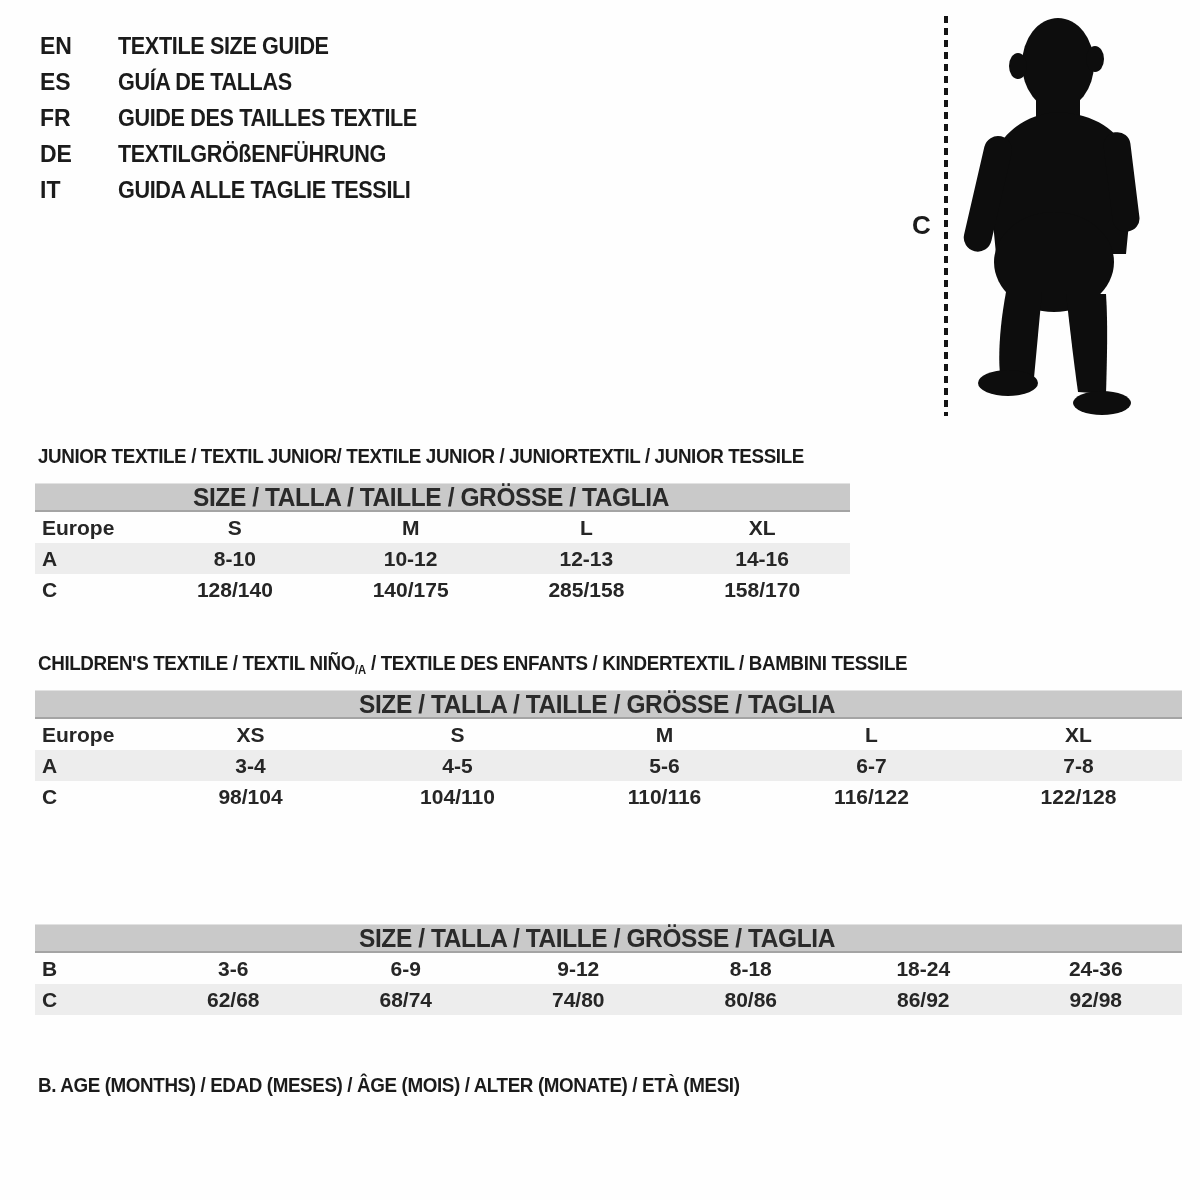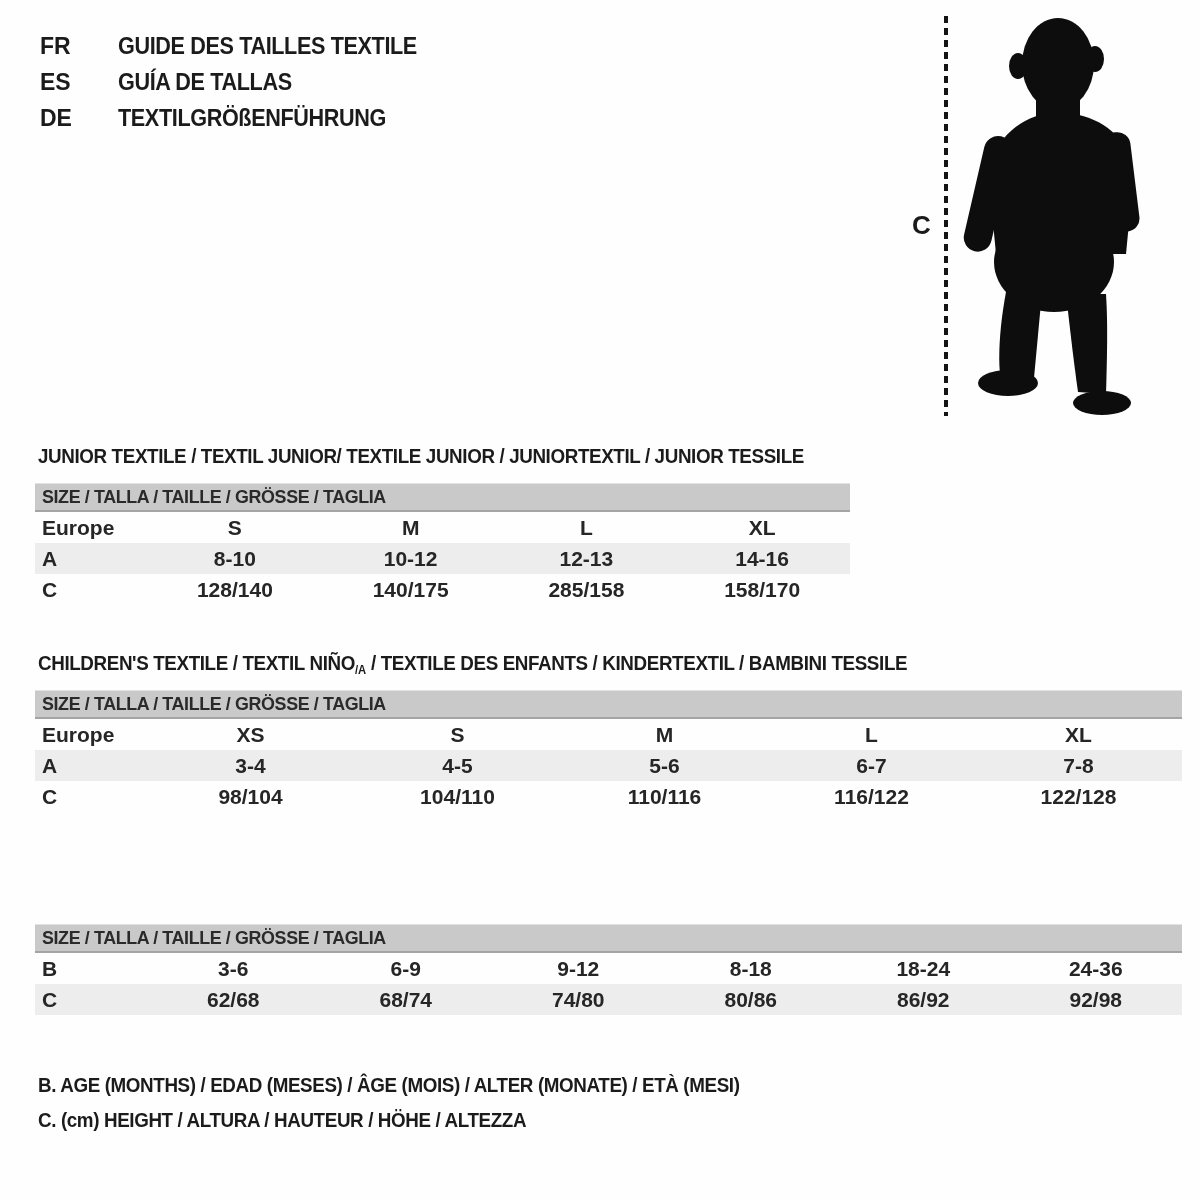--- a/index.html
+++ b/index.html
@@ -26,21 +26,21 @@
   
   .sec-title { position:absolute; left:38px; font-size:20px; white-space:nowrap;margin-top:8px; }
   .two-line { line-height:35px; }
   .sub { font-size:12px; vertical-align:-4px; letter-spacing:0; }
 
   
   .tbl { position:absolute; left:35px; }
   .tbl-bar {
     height:29px; box-sizing:border-box; background:#c9c9c9;
     border-top:1px solid #e2e2e2; border-bottom:2px solid #a4a4a4;
-    line-height:26px; font-size:19px; padding-left:7px; color:#2a2a2a;
+    line-height:26px; font-size:26px; padding-left:7px; color:#2a2a2a;text-align:center;
   }
   .row { display:grid; height:31px; align-items:center; font-size:21px; color:#262626; }
   .cols4 { grid-template-columns:112px repeat(4,1fr); }
   .cols5 { grid-template-columns:112px repeat(5,1fr); }
   .cols6 { grid-template-columns:112px repeat(6,1fr); }
   .row.alt { background:#ededed; }
   .cell { text-align:center; }
   .label-cell { text-align:left; padding-left:7px; }
 
   .t1 { top:483px; width:815px; }
@@ -50,30 +50,38 @@
   
   .legend { position:absolute; left:38px; top:1068px; font-size:20px; line-height:35px; }
 </style>
 </head>
 <body>
 
 <div class="page">
 
   <div class="langs">
     <div class="lang-row">
-      <span class="lang-code">FR</span>
-      <span class="squish">GUIDE DES TAILLES TEXTILE</span>
+      <span class="lang-code">EN</span>
+      <span class="squish">TEXTILE SIZE GUIDE</span>
     </div>
     <div class="lang-row">
       <span class="lang-code">ES</span>
       <span class="squish">GUÍA DE TALLAS</span>
     </div>
     <div class="lang-row">
+      <span class="lang-code">FR</span>
+      <span class="squish">GUIDE DES TAILLES TEXTILE</span>
+    </div>
+    <div class="lang-row">
       <span class="lang-code">DE</span>
       <span class="squish">TEXTILGRÖßENFÜHRUNG</span>
+    </div>
+    <div class="lang-row">
+      <span class="lang-code">IT</span>
+      <span class="squish">GUIDA ALLE TAGLIE TESSILI</span>
     </div>
   </div>
 
   <div class="fig-line"></div>
   <div class="fig-label">C</div>
   <svg class="fig-svg" width="178" height="404" viewBox="0 0 178 404" aria-hidden="true">
     <g fill="#0d0d0d">
       <ellipse cx="96" cy="50" rx="36" ry="46"></ellipse>
       <ellipse cx="56" cy="52" rx="9" ry="13"></ellipse>
       <ellipse cx="133" cy="45" rx="9" ry="13"></ellipse>
@@ -171,16 +179,15 @@
       <div class="cell">68/74</div>
       <div class="cell">74/80</div>
       <div class="cell">80/86</div>
       <div class="cell">86/92</div>
       <div class="cell">92/98</div>
     </div>
   </div>
 
   <div class="legend">
     <div><span class="squish">B. AGE (MONTHS) / EDAD (MESES) / ÂGE (MOIS) / ALTER (MONATE) / ETÀ (MESI)</span></div>
-    <div><span class="squish">C. (cm) HEIGHT / ALTURA / HAUTEUR / HÖHE / ALTEZZA</span></div>
   </div>
 
 </div>
 
 </body></html>

